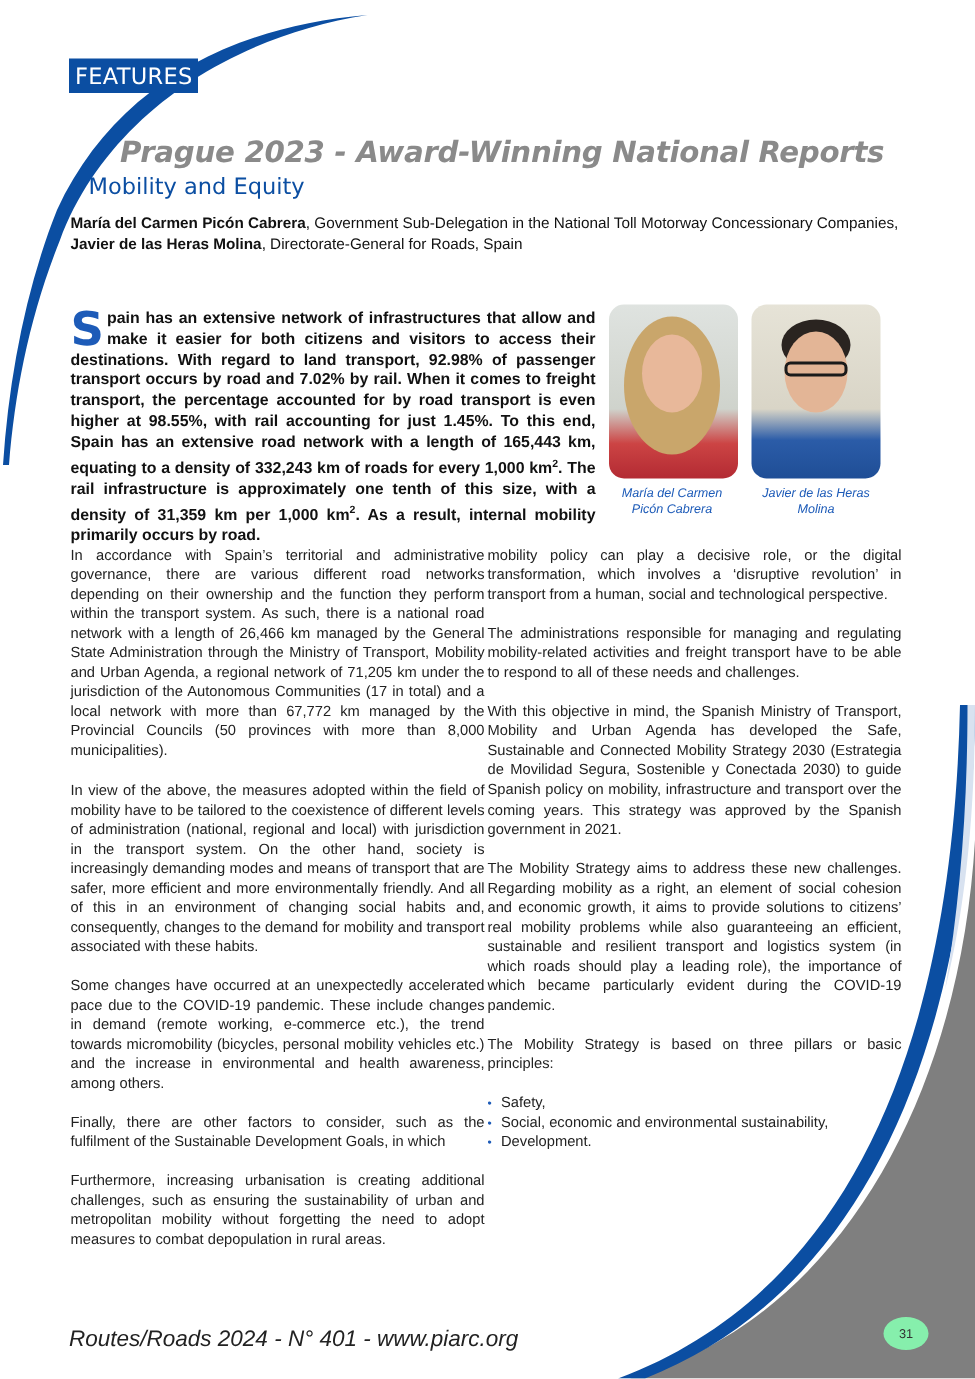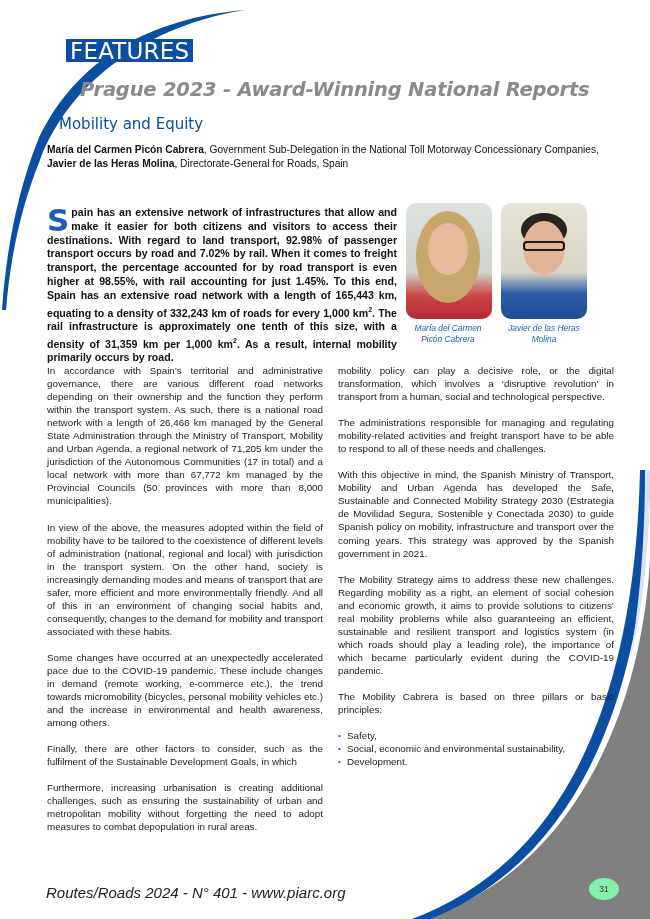--- a/index.html
+++ b/index.html
@@ -1,34 +1,34 @@
 <!DOCTYPE html>
 <html><head>
 <meta charset="utf-8">
 <style>
   html, body { margin: 0; padding: 0; }
   body { width: 650px; height: 919px; position: relative; overflow: hidden; background: #ffffff; font-family: "Liberation Sans", sans-serif; color: #222; }
   .deco { position: absolute; left: 0; top: 0; width: 650px; height: 919px; pointer-events: none; }
-  .features-badge { position: absolute; left: 46px; top: 39px; background: #0b4ea2; color: #fff; font-family: "DejaVu Sans", sans-serif; font-size: 23px; padding: 1px 4px 0 4px; line-height: 22px; letter-spacing: 0.2px; margin-left: 20px; }
-  .kicker { position: absolute; left: 80px; top: 78px; font-family: "DejaVu Sans", sans-serif; font-style: italic; font-weight: bold; font-size: 19.5px; color: #8a8a8a; letter-spacing: -0.2px; white-space: nowrap; }
+  .features-badge { position: absolute; left: 46px; top: 39px; background: #0b4ea2; color: #fff; font-family: "DejaVu Sans", sans-serif; font-size: 15px; padding: 1px 4px 0 4px; line-height: 22px; letter-spacing: 0.2px; }
+  .kicker { position: absolute; left: 80px; top: 90px; font-family: "DejaVu Sans", sans-serif; font-style: italic; font-weight: bold; font-size: 19.5px; color: #8a8a8a; letter-spacing: -0.2px; white-space: nowrap; }
   .title { position: absolute; left: 59px; top: 115px; font-family: "DejaVu Sans", sans-serif; font-weight: normal; font-size: 15px; color: #0b4ea2; white-space: nowrap; }
   .byline { position: absolute; left: 47px; top: 143px; width: 560px; font-size: 10.2px; line-height: 13.5px; color: #111; }
   .byline b { font-weight: bold; }
   .credit { font-style: italic; font-size: 8px; color: #333; }
   .lead { position: absolute; left: 47px; top: 206px; width: 350px; font-weight: bold; font-size: 10.6px; line-height: 13.8px; text-align: justify; color: #111; }
   .dropcap { float: left; font-family: "DejaVu Sans", sans-serif; font-size: 31px; line-height: 26px; color: #1d5bb8; margin: 1px 2px 0 0; font-weight: bold; }
   .photo { position: absolute; top: 203px; width: 86px; height: 116px; border-radius: 10px; overflow: hidden; }
   .photo1 { left: 406px; background: linear-gradient(180deg,#dfe3e0 0%,#cfd3cc 60%,#c44 80%,#b32a33 100%); }
   .photo2 { left: 501px; background: linear-gradient(180deg,#e6e3d7 0%,#d9d5c7 60%,#2b5ca8 78%,#1f4e96 100%); }
   .face { position: absolute; border-radius: 50%; }
   .caption { position: absolute; top: 323px; width: 96px; text-align: center; font-style: italic; font-size: 8.4px; line-height: 11px; color: #1d5bb8; }
   .col { position: absolute; width: 276px; font-size: 9.8px; line-height: 13.05px; text-align: justify; color: #222; }
   .col p { margin: 0 0 13px 0; }
   .col1 { left: 47px; top: 364px; }
-  .col2 { left: 338px; top: 364px; }
+  .col2 { left: 325px; top: 364px; }
   .section-head { font-family: "DejaVu Sans", sans-serif; font-weight: bold; font-size: 11.4px; line-height: 13px; color: #0b4ea2; margin: 20px 0 13px 0; text-align: left; }
   ul.pillars { list-style: none; margin: 0; padding: 0; }
   ul.pillars li { position: relative; padding-left: 9px; text-align: justify; }
   ul.pillars li::before { content: "•"; position: absolute; left: 0; top: 0; color: #1d5bb8; font-size: 8px; }
   .footer { position: absolute; left: 46px; top: 884px; font-style: italic; font-size: 15px; color: #222; }
   .page-num { position: absolute; left: 589px; top: 878px; width: 30px; height: 22px; border-radius: 50%; background: #86efac; text-align: center; line-height: 22px; font-size: 8.5px; color: #333; }
 </style>
 </head>
 <body>
 
@@ -77,21 +77,21 @@
   <p>Some changes have occurred at an unexpectedly accelerated pace due to the COVID-19 pandemic. These include changes in demand (remote working, e-commerce etc.), the trend towards micromobility (bicycles, personal mobility vehicles etc.) and the increase in environmental and health awareness, among others.</p>
   <p>Finally, there are other factors to consider, such as the fulfilment of the Sustainable Development Goals, in which</p>
   <p>Furthermore, increasing urbanisation is creating additional challenges, such as ensuring the sustainability of urban and metropolitan mobility without forgetting the need to adopt measures to combat depopulation in rural areas.</p>
 </div>
 
 <div class="col col2">
   <p>mobility policy can play a decisive role, or the digital transformation, which involves a ‘disruptive revolution’ in transport from a human, social and technological perspective.</p>
   <p>The administrations responsible for managing and regulating mobility-related activities and freight transport have to be able to respond to all of these needs and challenges.</p>
   <p>With this objective in mind, the Spanish Ministry of Transport, Mobility and Urban Agenda has developed the Safe, Sustainable and Connected Mobility Strategy 2030 (Estrategia de Movilidad Segura, Sostenible y Conectada 2030) to guide Spanish policy on mobility, infrastructure and transport over the coming years. This strategy was approved by the Spanish government in 2021.</p>
   <p>The Mobility Strategy aims to address these new challenges. Regarding mobility as a right, an element of social cohesion and economic growth, it aims to provide solutions to citizens’ real mobility problems while also guaranteeing an efficient, sustainable and resilient transport and logistics system (in which roads should play a leading role), the importance of which became particularly evident during the COVID-19 pandemic.</p>
-  <p>The Mobility Cabrera is based on three pillars or basic principles:</p>
+  <p>The Mobility Strategy is based on three pillars or basic principles:</p>
   <ul class="pillars">
     <li>Safety,</li>
     <li>Social, economic and environmental sustainability,</li>
     <li>Development.</li>
   </ul>
 </div>
 
 <div class="footer">Routes/Roads 2024 - N° 401 - www.piarc.org</div>
 <div class="page-num">31</div>
 

